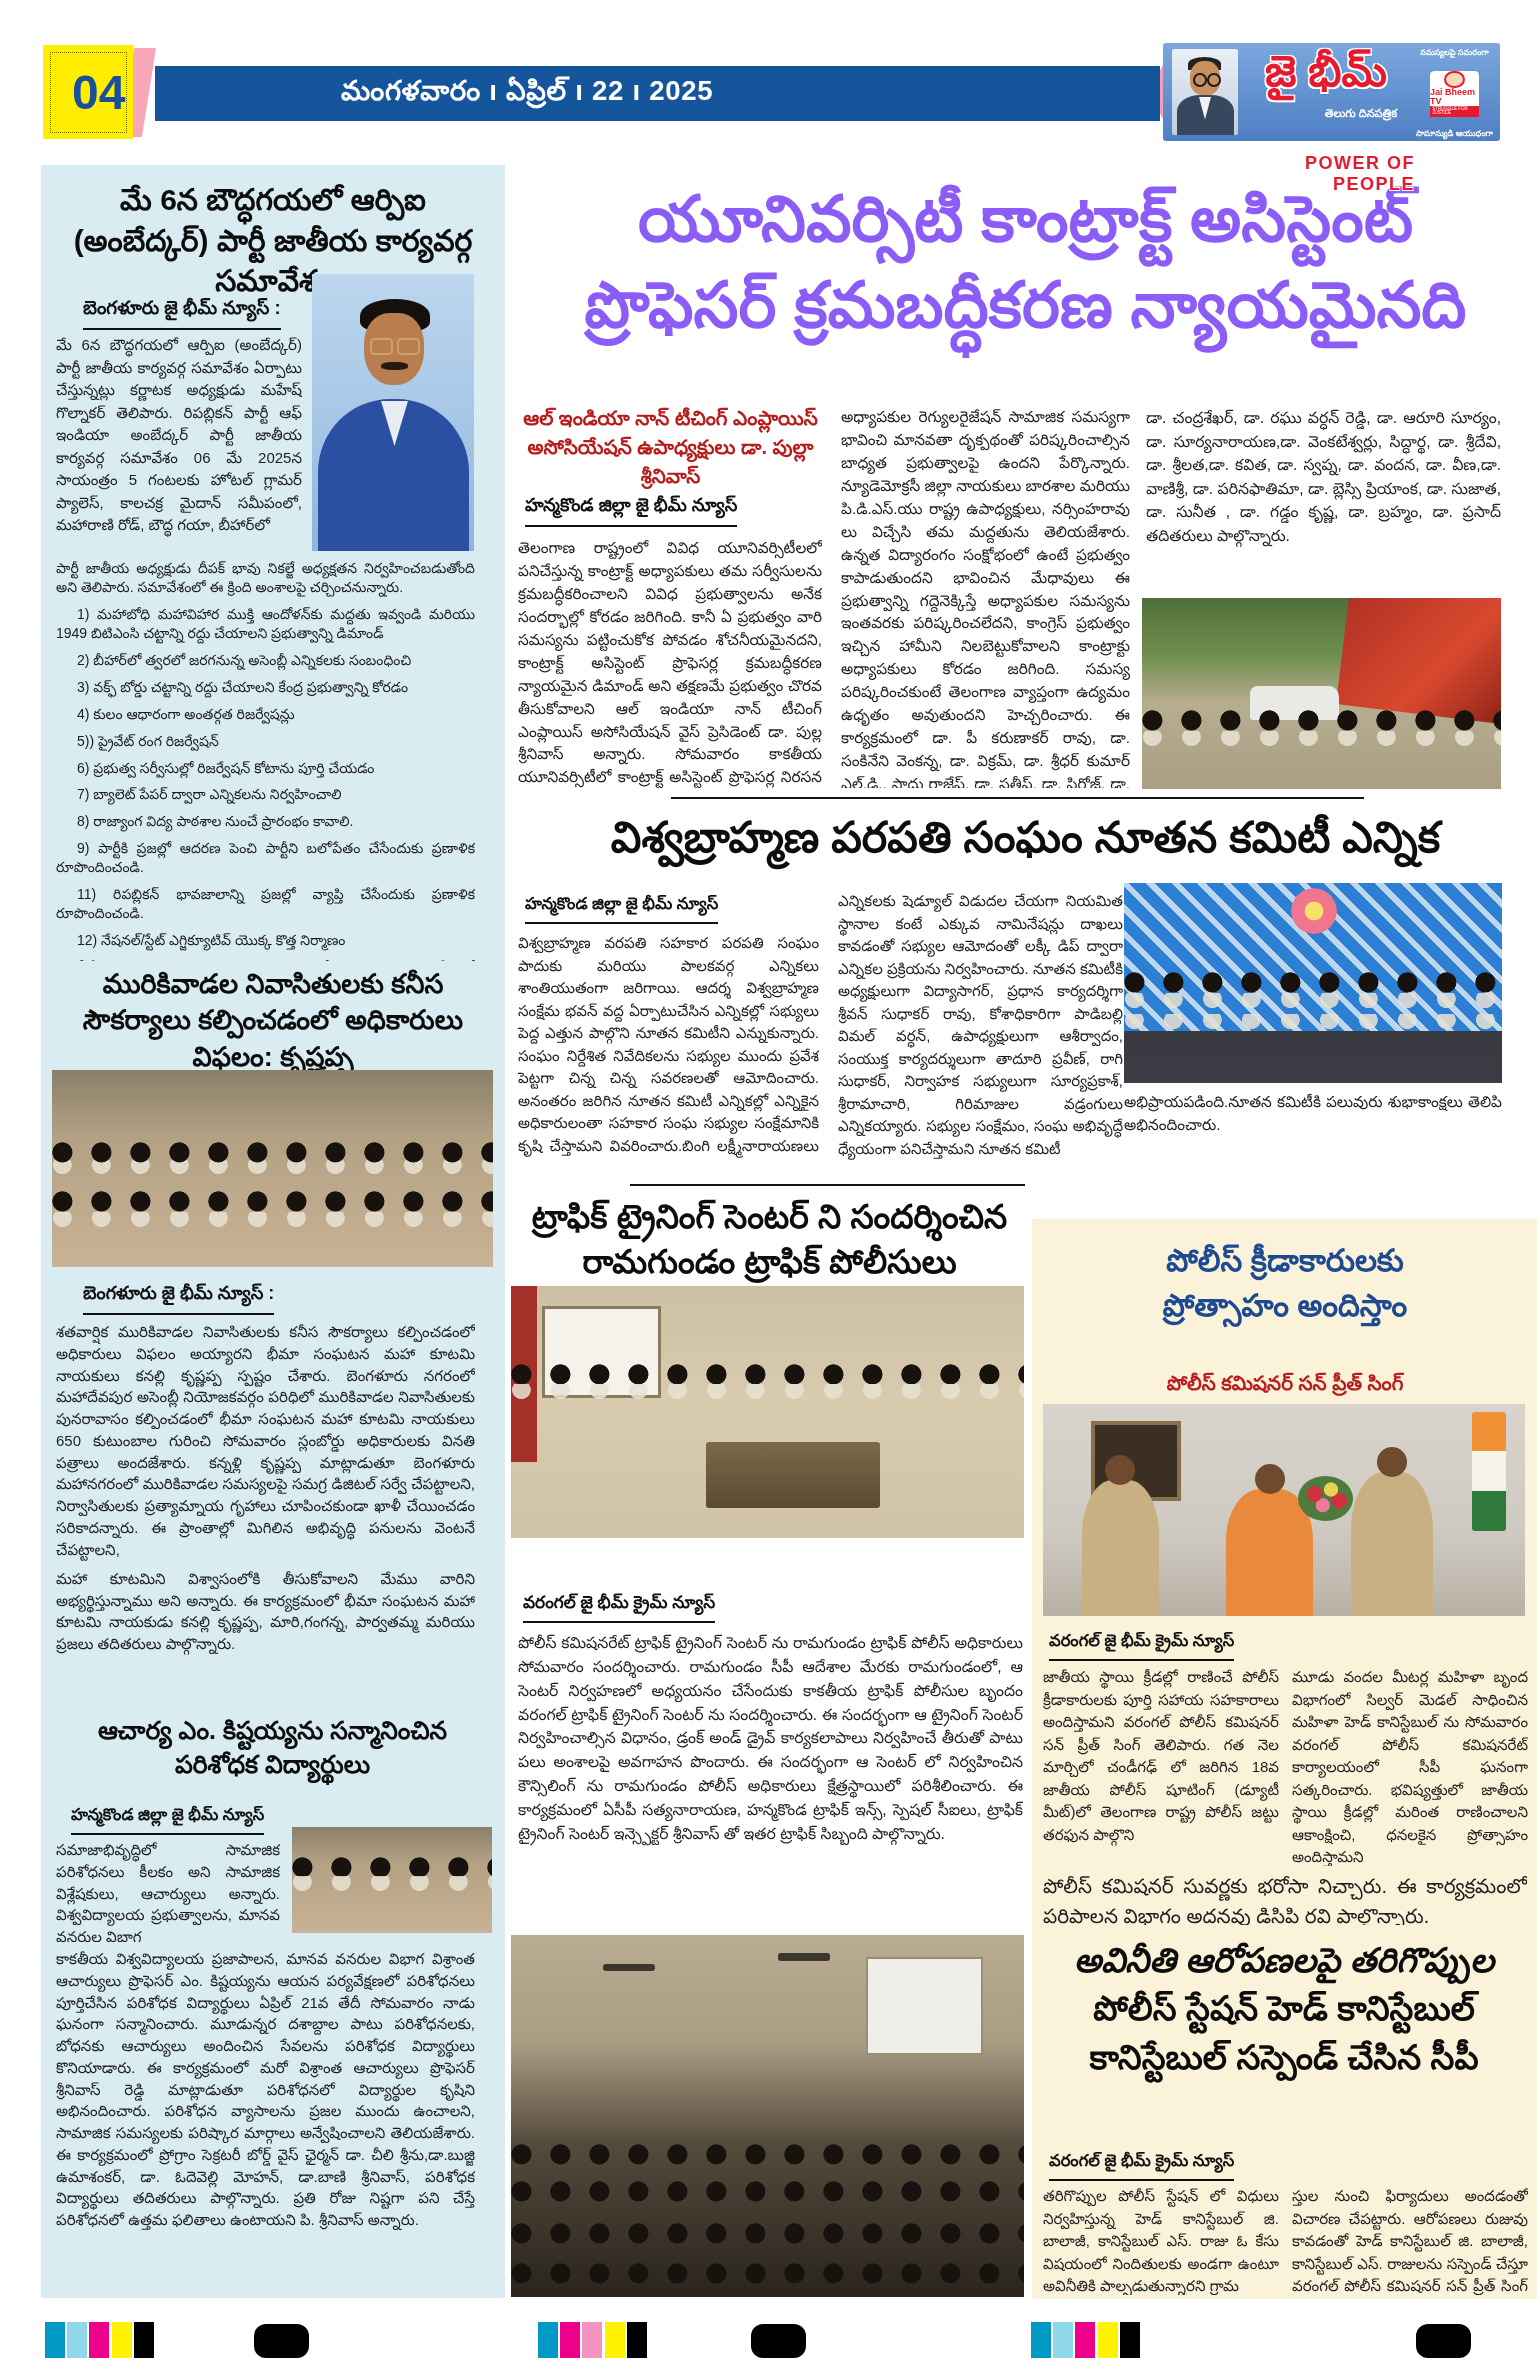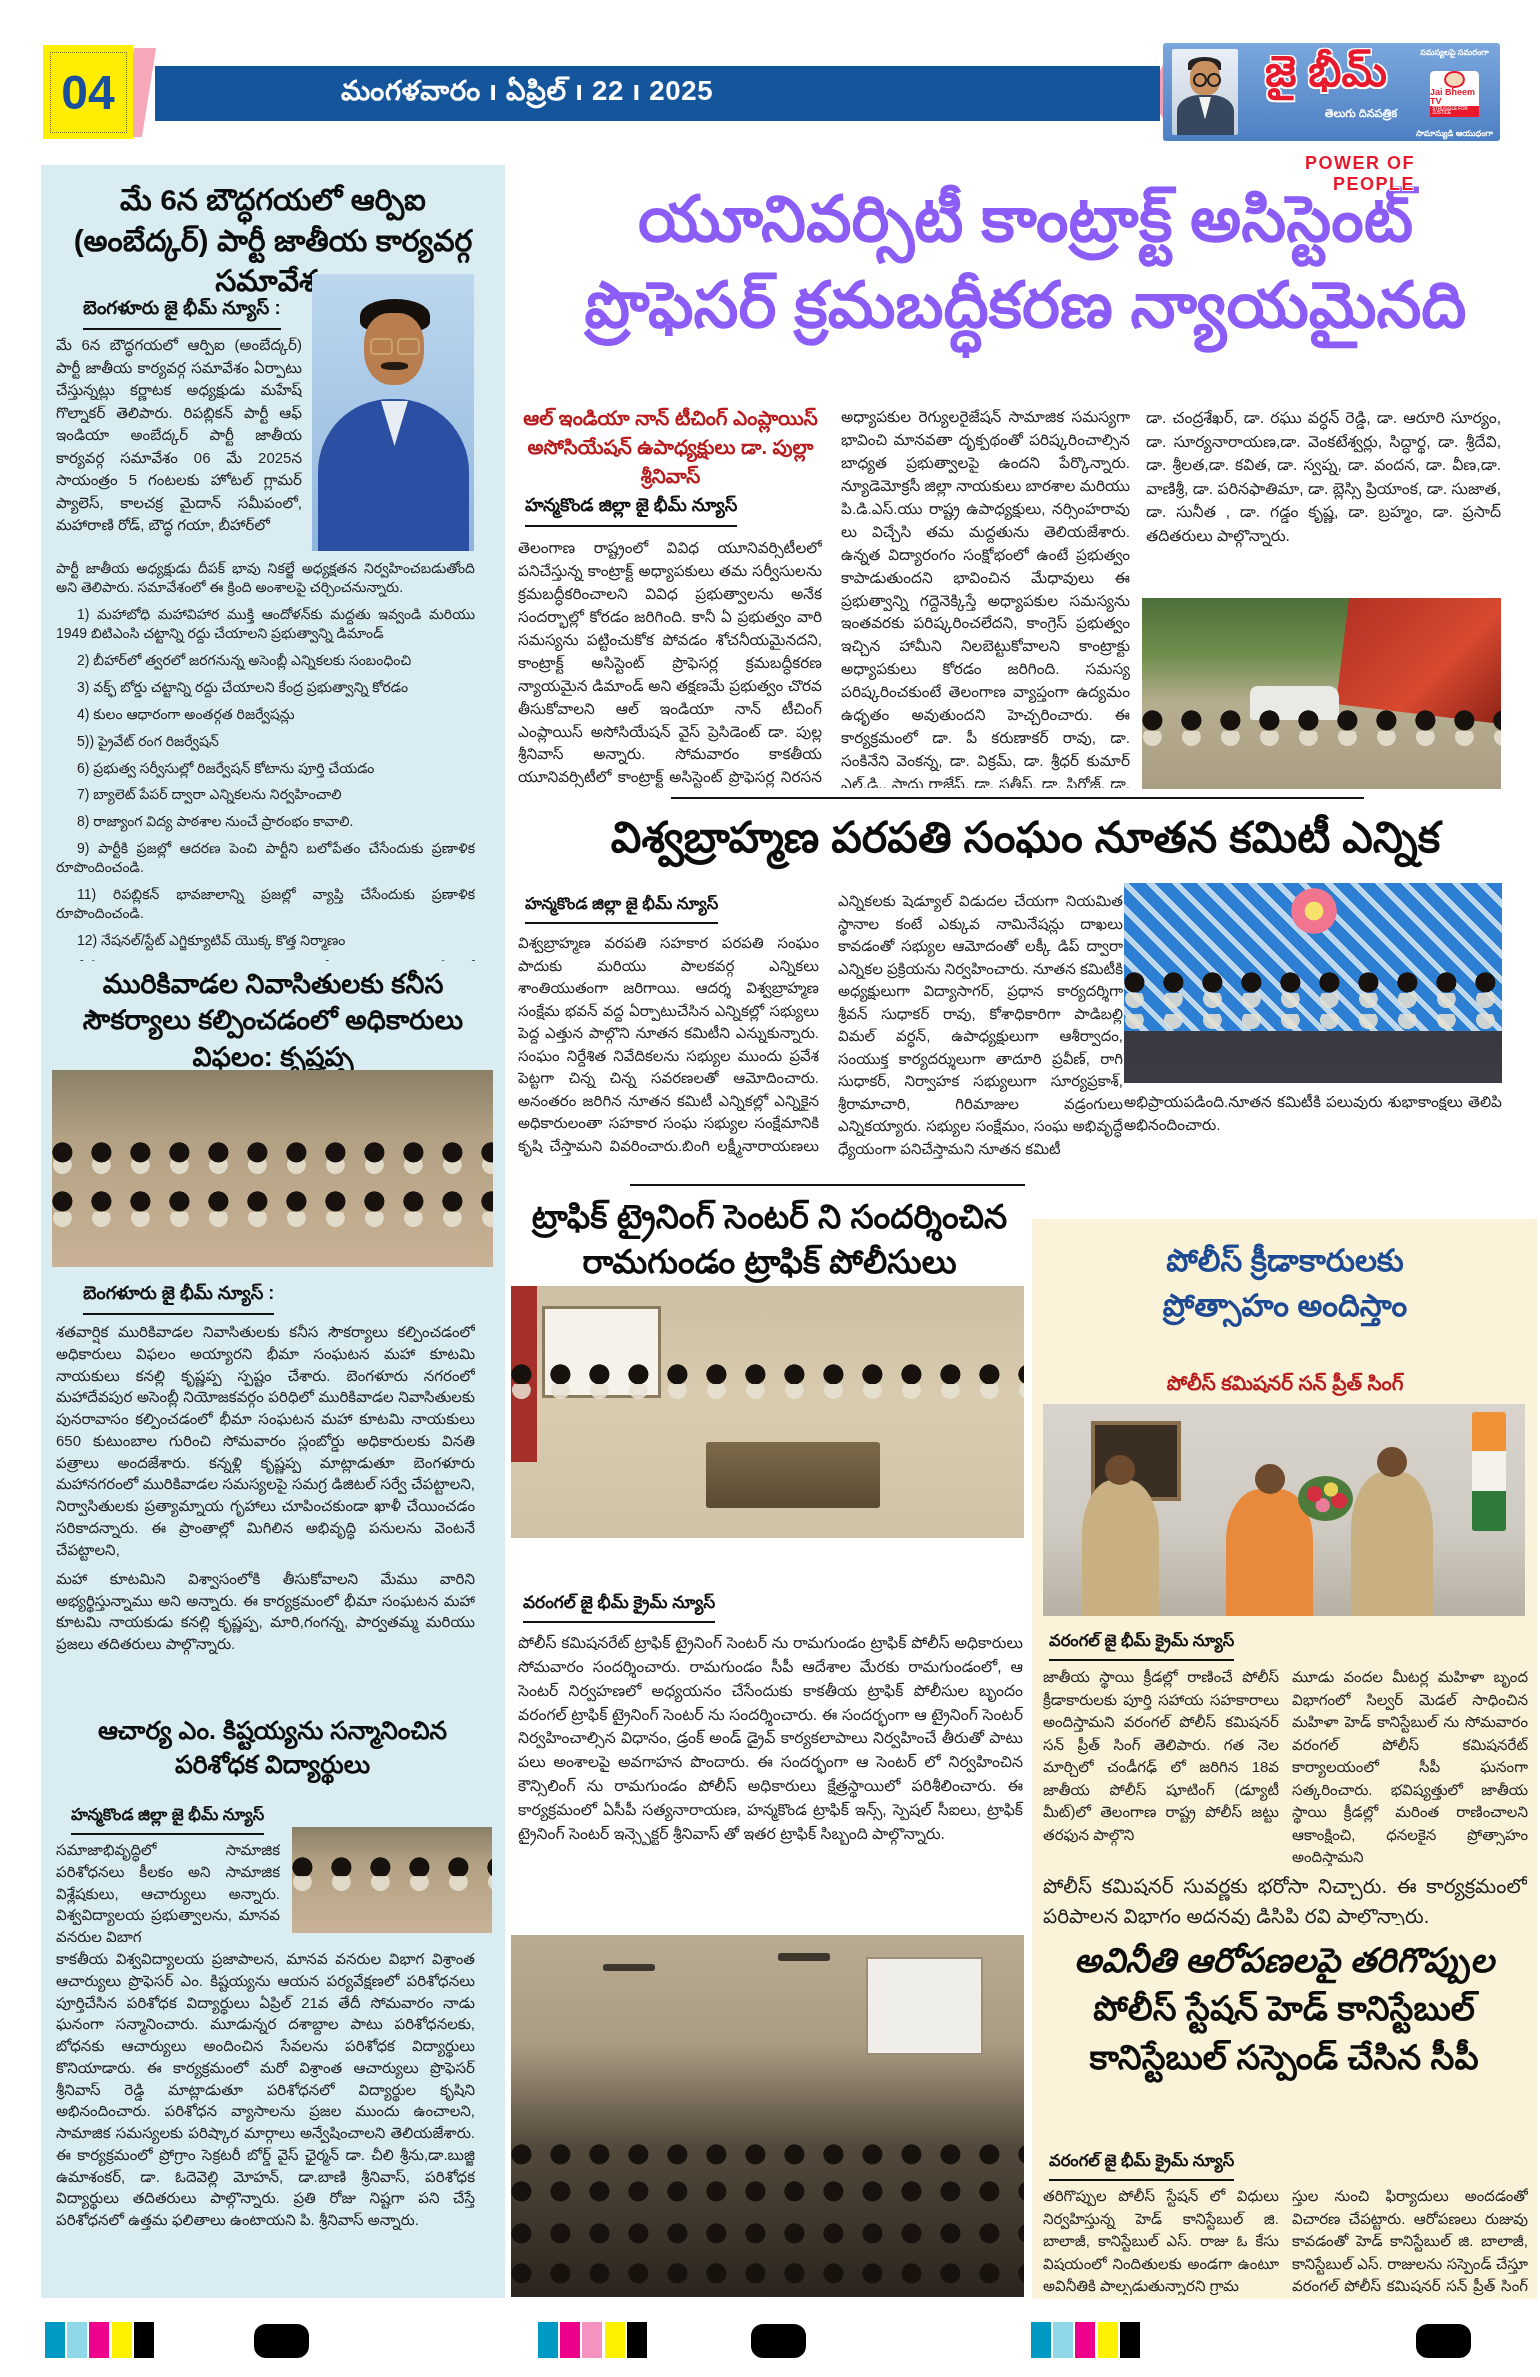--- a/index.html
+++ b/index.html
@@ -2,21 +2,21 @@
 <html style="font-size:12px"><head>
 <meta charset="utf-8">
 <style>
   html,body{margin:0;padding:0;background:#ffffff;}
   .page{position:relative;width:1541px;height:2377px;background:#ffffff;overflow:hidden;
         font-family:"Liberation Sans","DejaVu Sans",sans-serif;color:#1d1d1d;}
   .abs{position:absolute;}
   
   .pageno{left:43px;top:45px;width:88px;height:92px;background:#ffee00;border:1.5px solid #ffee00;
           display:flex;align-items:center;justify-content:center;z-index:3;}
-  .pageno .inner{border:1.5px dotted #6b6b2a;width:75px;height:79px;display:flex;align-items:center;justify-content:center;}
+  .pageno .inner{border:1.5px dotted #6b6b2a;width:75px;height:79px;display:flex;align-items:center;justify-content:flex-end;}
   .pageno span{font-size:48px;font-weight:800;color:#1a4f9e;}
   .fold1{left:127px;top:48px;width:22.4px;height:89px;background:#f7a8b8;transform:skewX(-9deg);z-index:2;}
   .datebar{left:155px;top:66px;width:1005px;height:55px;background:#15559c;z-index:1;display:flex;align-items:center;}
   .datebar .dt{margin-left:186px;font-size:27.6px;font-weight:800;color:#ffffff;letter-spacing:0.7px;}
   .fold2{left:833px;top:66px;width:58px;height:55px;background:#f7a8b8;transform:skewX(-14deg);}
   .badge{left:884px;top:71px;width:197px;height:46px;background:#ee1c25;display:flex;align-items:center;justify-content:center;}
   .badge span{color:#fff;font-weight:800;font-size:22.4px;}
   .masthead{left:1163px;top:43px;width:337px;height:98px;background:linear-gradient(180deg,#7ba7dd,#4d7fc4);
             border-radius:3px;z-index:3;}
   .mfold{left:1148px;top:58px;width:0;height:0;border-top:34px solid transparent;border-bottom:34px solid transparent;

